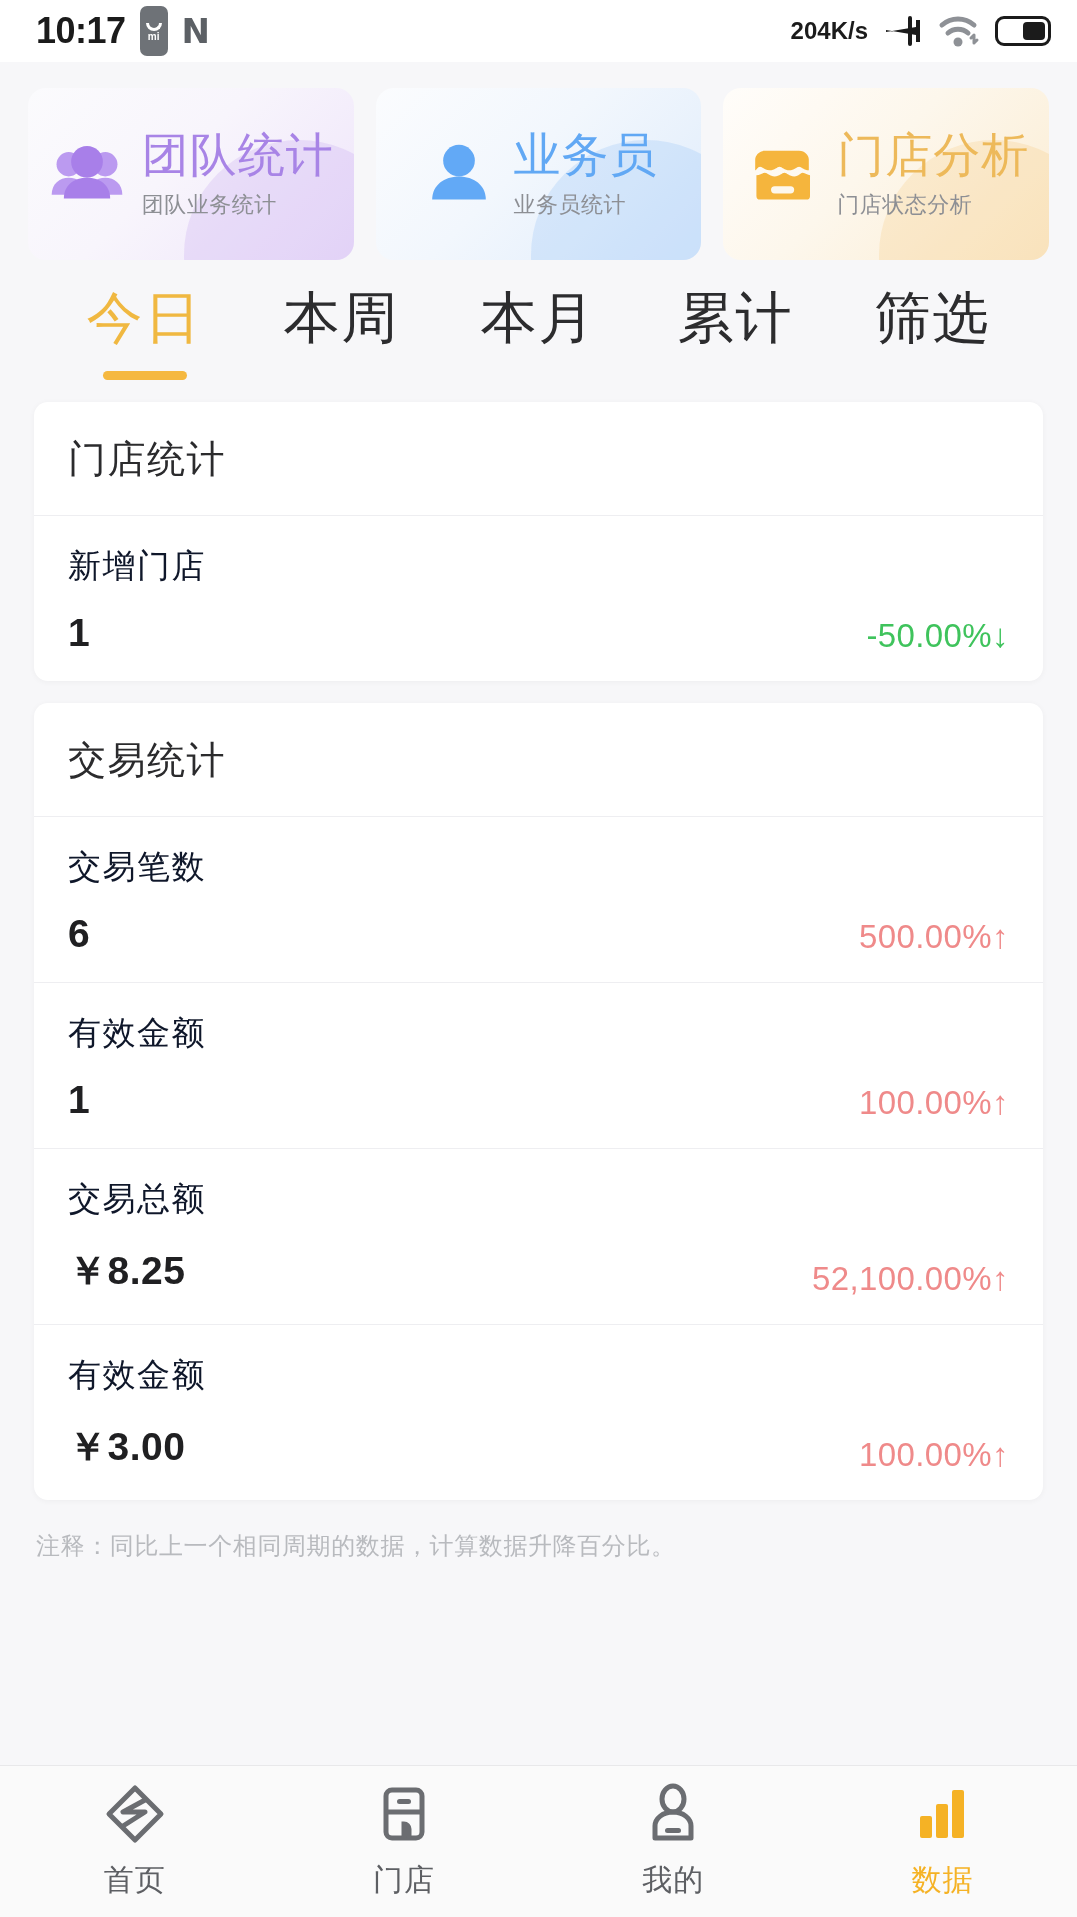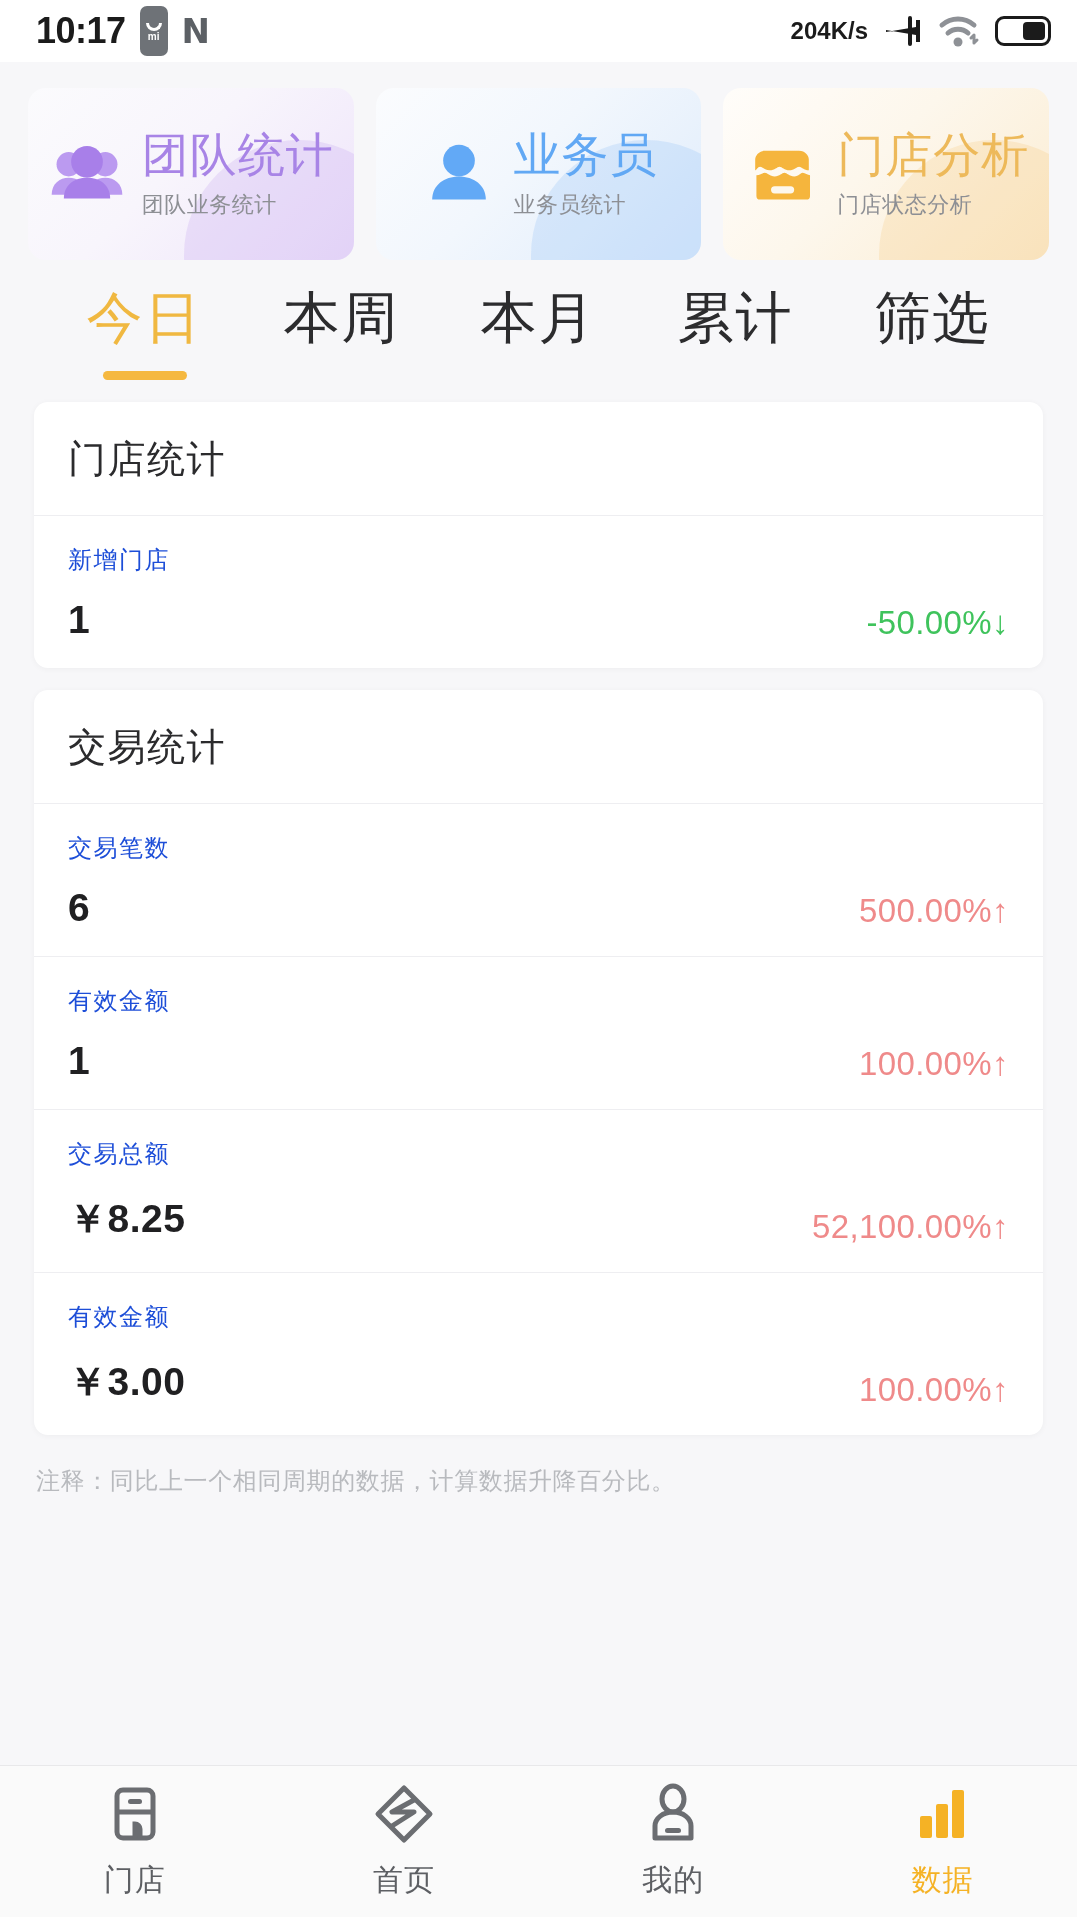--- a/index.html
+++ b/index.html
@@ -94,21 +94,21 @@
     background:#ffffff; margin:22px 34px 0 34px;
     border-radius:14px; box-shadow:0 1px 6px rgba(0,0,0,0.045);
   }
   .card-title {
     font-size:38px; color:#2b2b2d; letter-spacing:1.5px;
     padding:32px 34px 30px 34px;
     border-bottom:1px solid #eeeef1;
   }
   .row { padding:28px 34px 26px 34px; border-bottom:1px solid #eeeef1; }
   .row:last-child { border-bottom:none; }
-  .row-label { font-size:24px; color:#1d4ed8; letter-spacing:1.5px; }
+  .row-label { font-size:33px; color:#0f172a; letter-spacing:1.5px; }
   .row-body {
     display:flex; align-items:flex-end; justify-content:space-between;
     margin-top:22px;
   }
   .row-value { font-size:39px; font-weight:bold; color:#202022; letter-spacing:0.5px; }
   .row-delta { font-size:33px; letter-spacing:0.4px; white-space:nowrap; }
   .delta-up   { color:#ef8a8a; }
   .delta-down { color:#3fc35c; }
 
   .footnote {
@@ -276,34 +276,34 @@
     </div>
   </div>
 
   <div class="footnote">注释：同比上一个相同周期的数据，计算数据升降百分比。</div>
 </div>
 
 <div class="bottomnav">
 
   <div class="navitem">
     <svg class="nav-icon" viewBox="0 0 64 64">
+      <path d="M32 6 L58 32 L32 58 L6 32 Z" fill="none" stroke="#6b6d71" stroke-width="5" stroke-linejoin="round"></path>
+      <path d="M42 18 L20 30 L42 30 L20 44" fill="none" stroke="#6b6d71" stroke-width="5" stroke-linejoin="round" stroke-linecap="round"></path>
+    </svg>
+    <span class="nav-label">首页</span>
+  </div>
+
+  <div class="navitem">
+    <svg class="nav-icon" viewBox="0 0 64 64">
       <rect x="14" y="8" width="36" height="48" rx="6" fill="none" stroke="#6b6d71" stroke-width="5"></rect>
       <line x1="14" y1="30" x2="50" y2="30" stroke="#6b6d71" stroke-width="5"></line>
       <rect x="25" y="17" width="14" height="5" rx="2.5" fill="#6b6d71"></rect>
       <path d="M32 56 L32 42 a5 5 0 0 1 5 5 L37 56" fill="none" stroke="#6b6d71" stroke-width="5"></path>
     </svg>
     <span class="nav-label">门店</span>
-  </div>
-
-  <div class="navitem">
-    <svg class="nav-icon" viewBox="0 0 64 64">
-      <path d="M32 6 L58 32 L32 58 L6 32 Z" fill="none" stroke="#6b6d71" stroke-width="5" stroke-linejoin="round"></path>
-      <path d="M42 18 L20 30 L42 30 L20 44" fill="none" stroke="#6b6d71" stroke-width="5" stroke-linejoin="round" stroke-linecap="round"></path>
-    </svg>
-    <span class="nav-label">首页</span>
   </div>
 
   <div class="navitem">
     <svg class="nav-icon" viewBox="0 0 64 64">
       <ellipse cx="32" cy="17" rx="11" ry="13" fill="none" stroke="#6b6d71" stroke-width="5"></ellipse>
       <path d="M14 56 L14 44 a18 14 0 0 1 36 0 L50 56 Z" fill="none" stroke="#6b6d71" stroke-width="5" stroke-linejoin="round"></path>
       <rect x="24" y="46" width="16" height="5" rx="2.5" fill="#6b6d71"></rect>
     </svg>
     <span class="nav-label">我的</span>
   </div>

